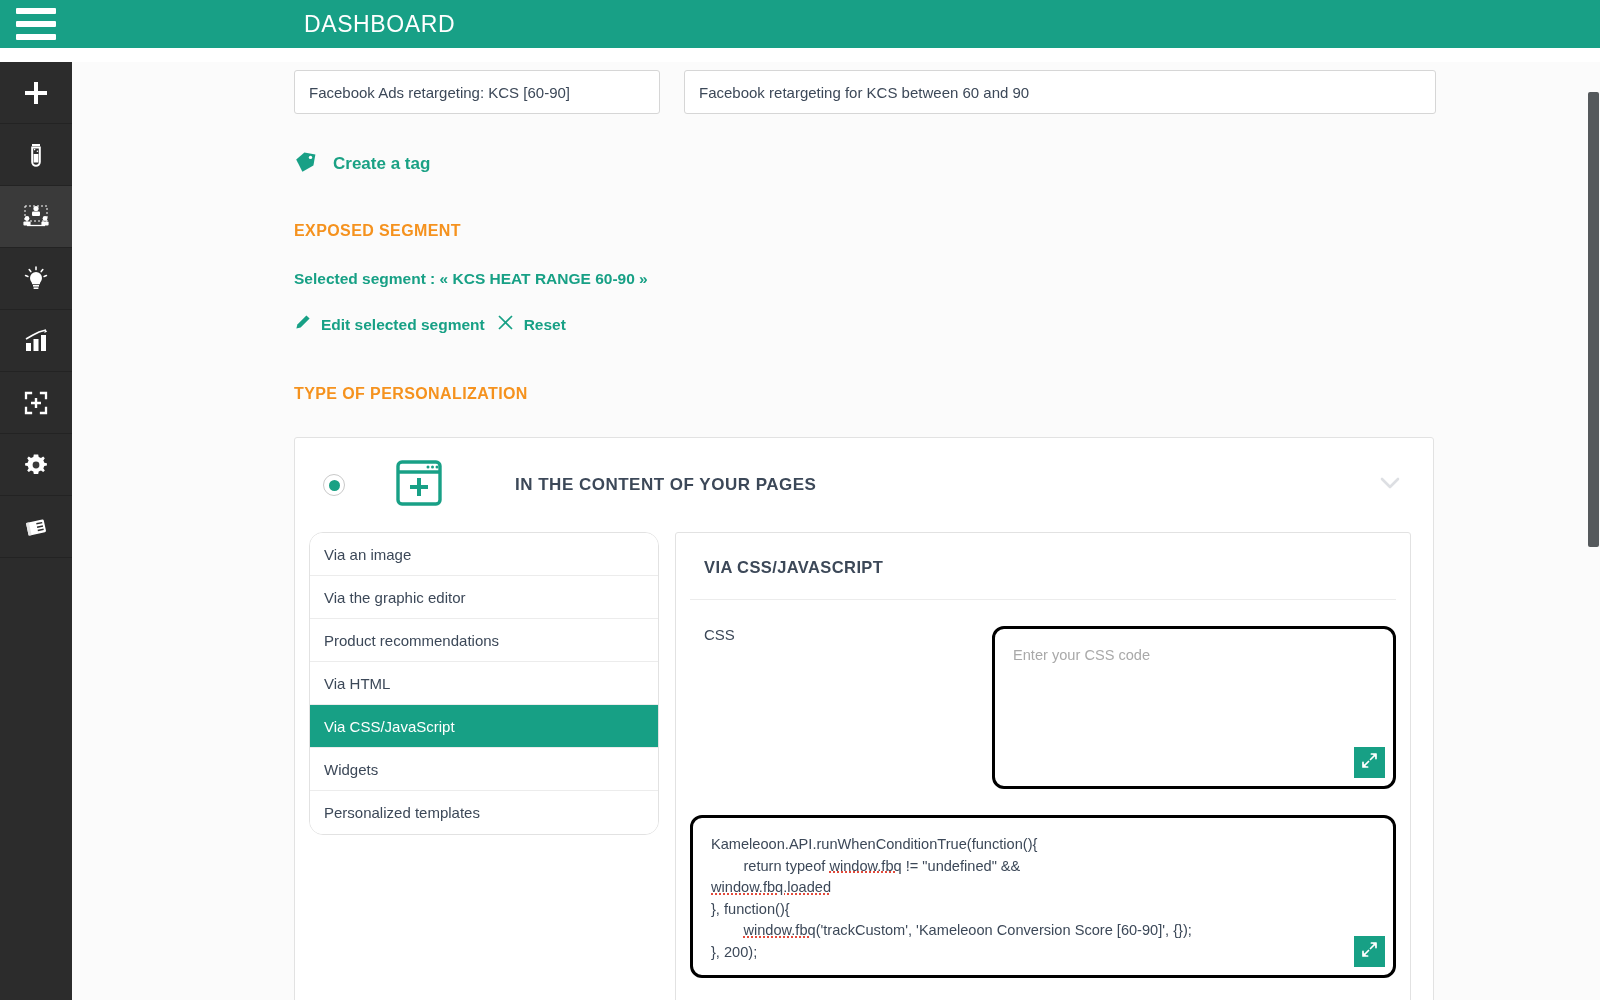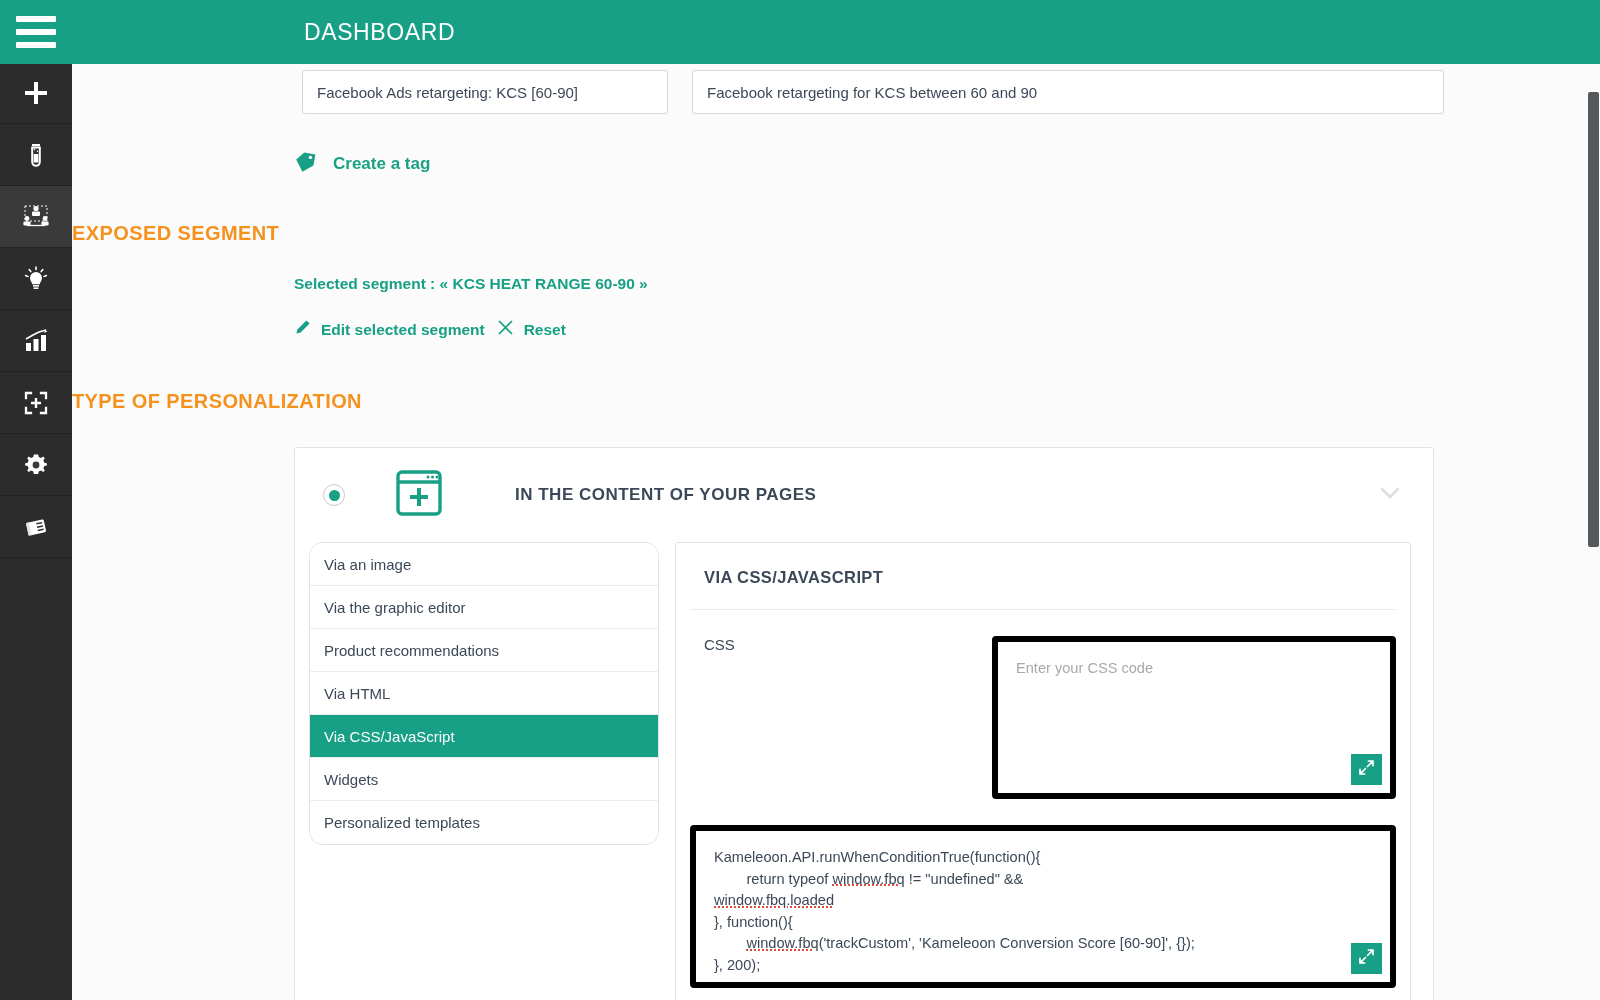--- a/index.html
+++ b/index.html
@@ -6,21 +6,21 @@
   html, body {
     width: 1600px; height: 1000px;
     overflow: hidden;
     background: #ffffff;
     font-family: "Liberation Sans", sans-serif;
   }
 
   
   #topbar {
     position: absolute; top: 0; left: 0;
-    width: 1600px; height: 64px;
+    width: 1600px; height: 48px;
     background: #18a086;
     display: flex; align-items: center;
     z-index: 30;
   }
   #hamburger {
     width: 72px; height: 62px;
     display: flex; flex-direction: column;
     align-items: center; justify-content: center;
     gap: 7px; cursor: pointer;
   }
@@ -73,40 +73,41 @@
     height: 44px;
     border: 1px solid #d6d6d6;
     border-radius: 3px;
     background: #fff;
     font-family: "Liberation Sans", sans-serif;
     font-size: 15px;
     color: #3c4858;
     padding: 0 14px;
     outline: none;
   }
-  #input-name { width: 366px; margin-left: 8px; }
+  #input-name { width: 366px; }
   #input-desc { width: 752px; }
 
   
   #create-tag {
     display: flex; align-items: center; gap: 15px;
     margin: 36px 0 0 222px;
     width: max-content;
     cursor: pointer;
   }
   #create-tag .label {
     color: #1aa184;
     font-size: 17px;
     font-weight: 700;
   }
 
   
   .section-title {
+    margin-left: 222px;
     color: #f5921e;
-    font-size: 20px;
+    font-size: 16px;
     font-weight: 700;
     letter-spacing: 0.4px;
   }
   #exposed-title { margin-top: 44px; }
   #type-title { margin-top: 50px; }
 
   #selected-segment {
     margin: 30px 0 0 222px;
     color: #17a085;
     font-size: 15.5px;
@@ -209,22 +210,22 @@
   .field-label {
     width: 302px;
     padding-left: 14px;
     font-size: 15px;
     color: #3c4858;
     flex: none;
   }
   .code-box {
     position: relative;
     flex: 1;
-    border: 6px solid #000000;
-    border-radius: 4px;
+    border: 3px solid #000000;
+    border-radius: 12px;
     background: #fff;
   }
   #css-box { height: 163px; }
   #js-box { height: 163px; }
   .code-text {
     padding: 16px 18px;
     font-family: "Liberation Sans", sans-serif;
     font-size: 14.6px;
     line-height: 21.5px;
     color: #3c4858;

